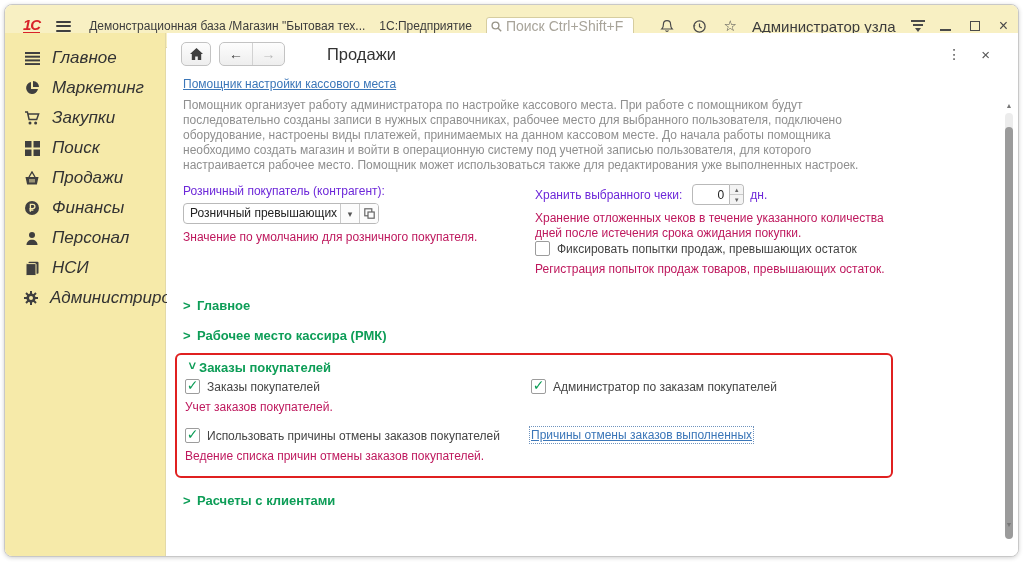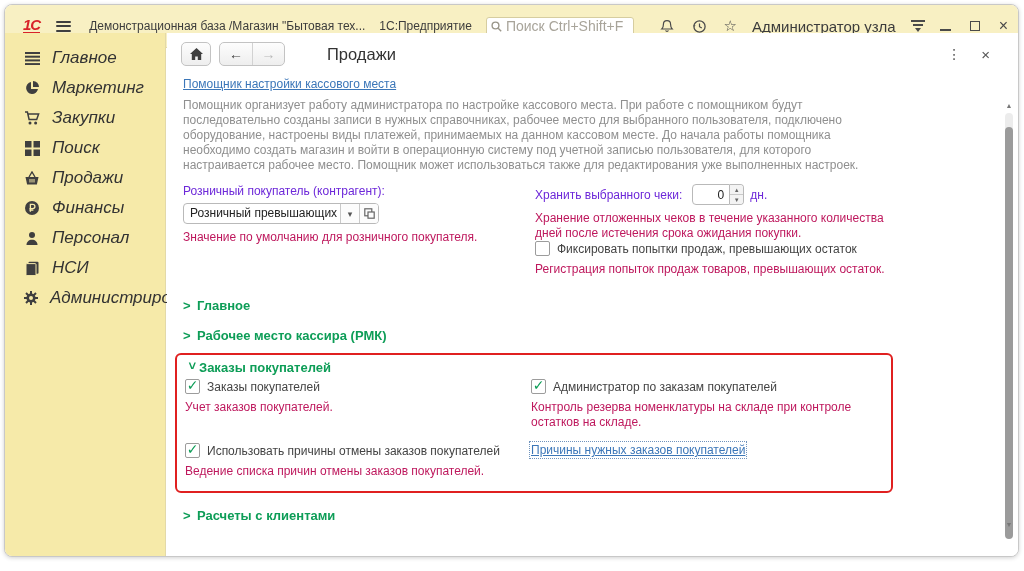--- a/index.html
+++ b/index.html
@@ -329,33 +329,32 @@
             </div>
             <div class="hint">Учет заказов покупателей.</div>
           </div>
           <div>
             <div class="cb-row">
               <span class="cb checked">
                   <span class="mark">✓</span>
                 </span>
               <span class="cb-label">Администратор по заказам покупателей</span>
             </div>
-            <div class="hint r-hint">Контроль резерва номенклатуры на складе при контроле остатков на складе.</div>
           </div>
           <div>
             <div class="cb-row">
               <span class="cb checked">
                   <span class="mark">✓</span>
                 </span>
               <span class="cb-label">Использовать причины отмены заказов покупателей</span>
             </div>
             <div class="hint">Ведение списка причин отмены заказов покупателей.</div>
           </div>
           <div>
-            <a class="hlink" style="outline:1px dotted #6f93bd; outline-offset:1px">Причины нужных заказов покупателей</a>
+            <a class="hlink" style="outline:1px dotted #6f93bd; outline-offset:1px">Причины отмены заказов выполненных</a>
           </div>
         </div>
       </div>
 
       <div class="section-row">
         <span class="chev">&gt;</span>
         <span class="section-title">Расчеты с клиентами</span>
       </div>
       
       

